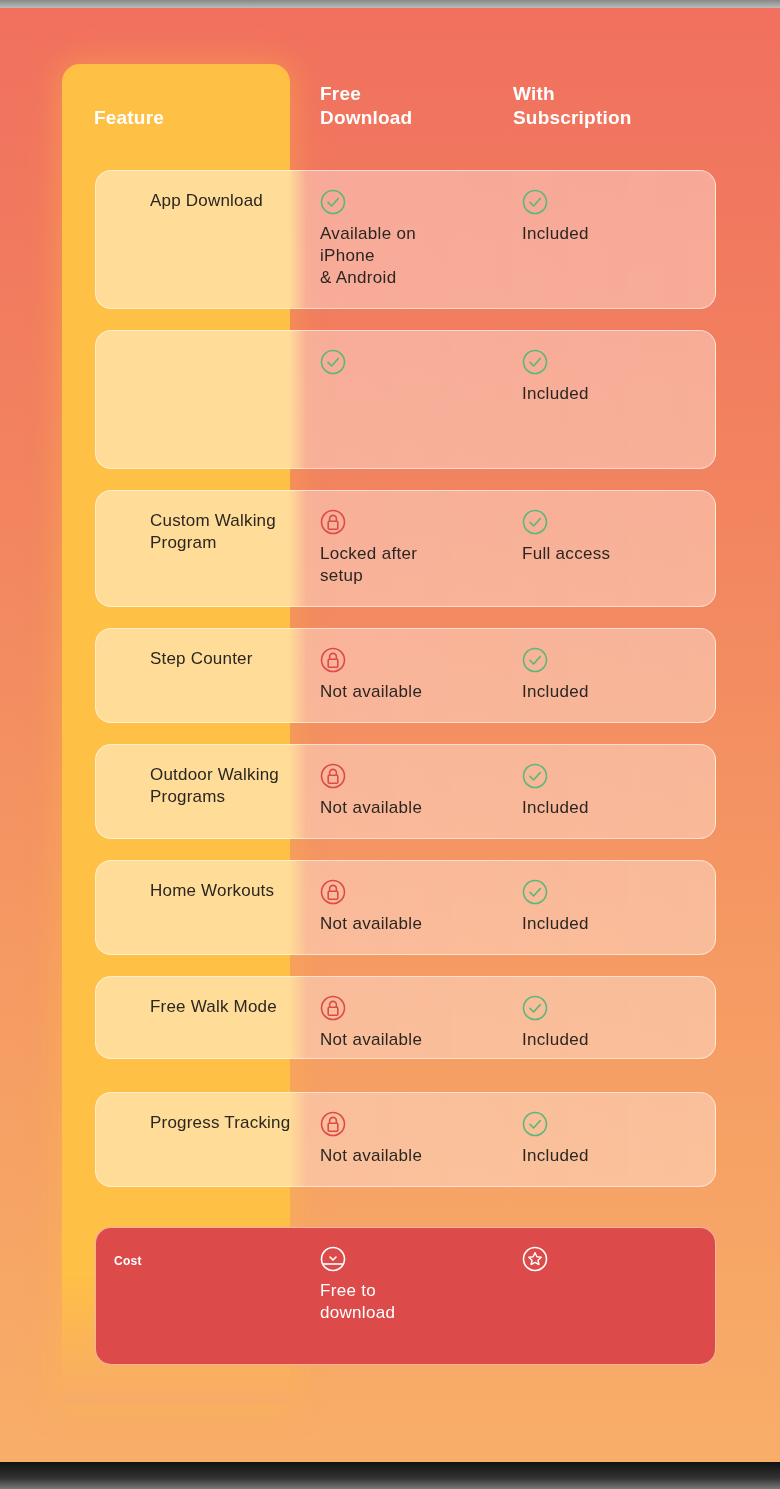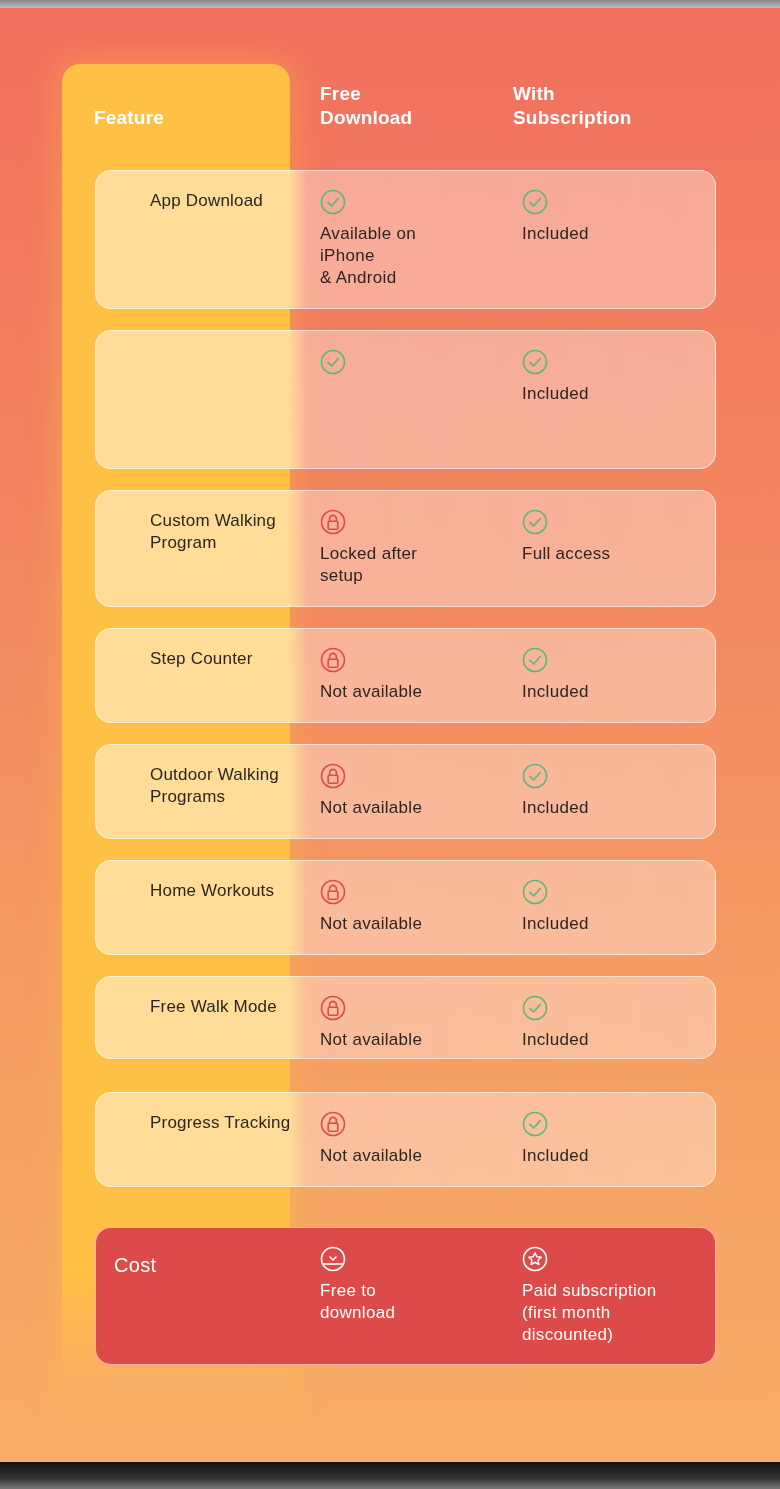--- a/index.html
+++ b/index.html
@@ -54,21 +54,21 @@
     margin-top: 8px; font-size: 17px; line-height: 22px; color: #2b2622;
     letter-spacing: 0.3px; white-space: pre-line;
   }
 
   .cost-row {
     position: absolute; left: 95px; top: 1227px; width: 621px; height: 138px;
     border-radius: 16px; background: #DC4A4A;
     border: 1px solid rgba(255,220,210,0.7);
   }
   .cost-row .feat {
-    position: absolute; left: 18px; top: 26px; font-size: 20px; font-weight: 400;
+    position: absolute; left: 18px; top: 26px; font-size: 12px; font-weight: 700;
     color: #ffffff; letter-spacing: 0.3px;
   }
   .cost-row .cell .txt { color: #ffffff; }
 </style>
 </head>
 <body>
 
 <div class="top-band"></div>
 
 <div class="canvas">
@@ -244,19 +244,16 @@
     <svg class="icon" viewBox="0 0 26 26">
         <use href="#ic-download"></use>
       </svg>
     <div class="txt">Free to
 download</div>
   </div>
   <div class="cell sub">
     <svg class="icon" viewBox="0 0 26 26">
         <use href="#ic-star"></use>
       </svg>
-    <div class="txt">Paid subscription
-(first month
-discounted)</div>
   </div>
 </div>
 
 <div class="bottom-band"></div>
 
 </body></html>

